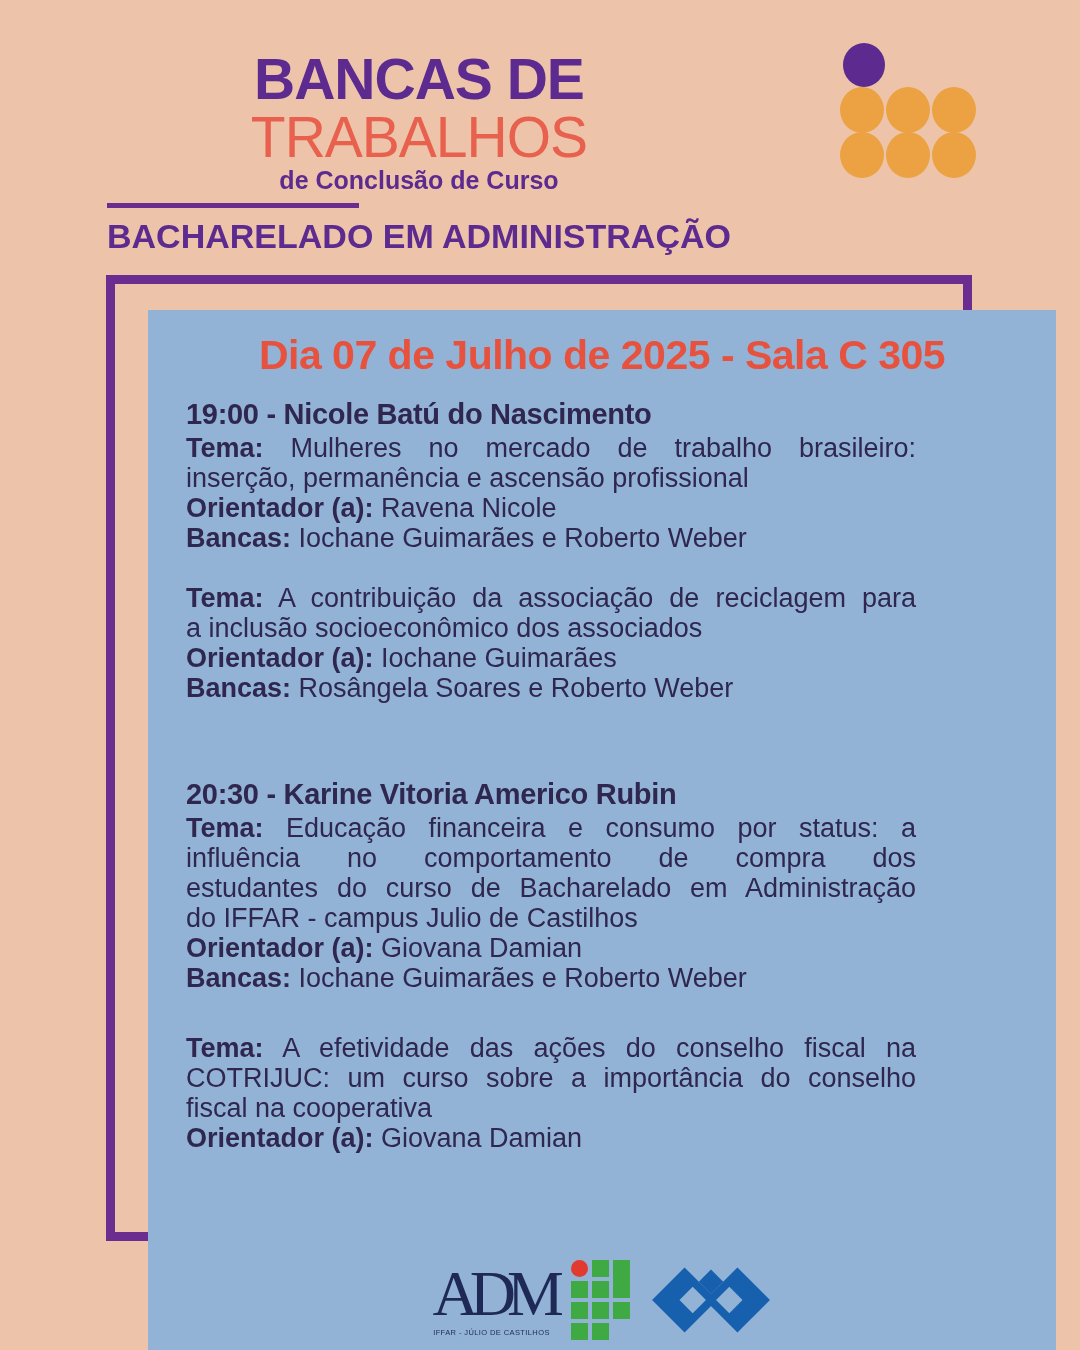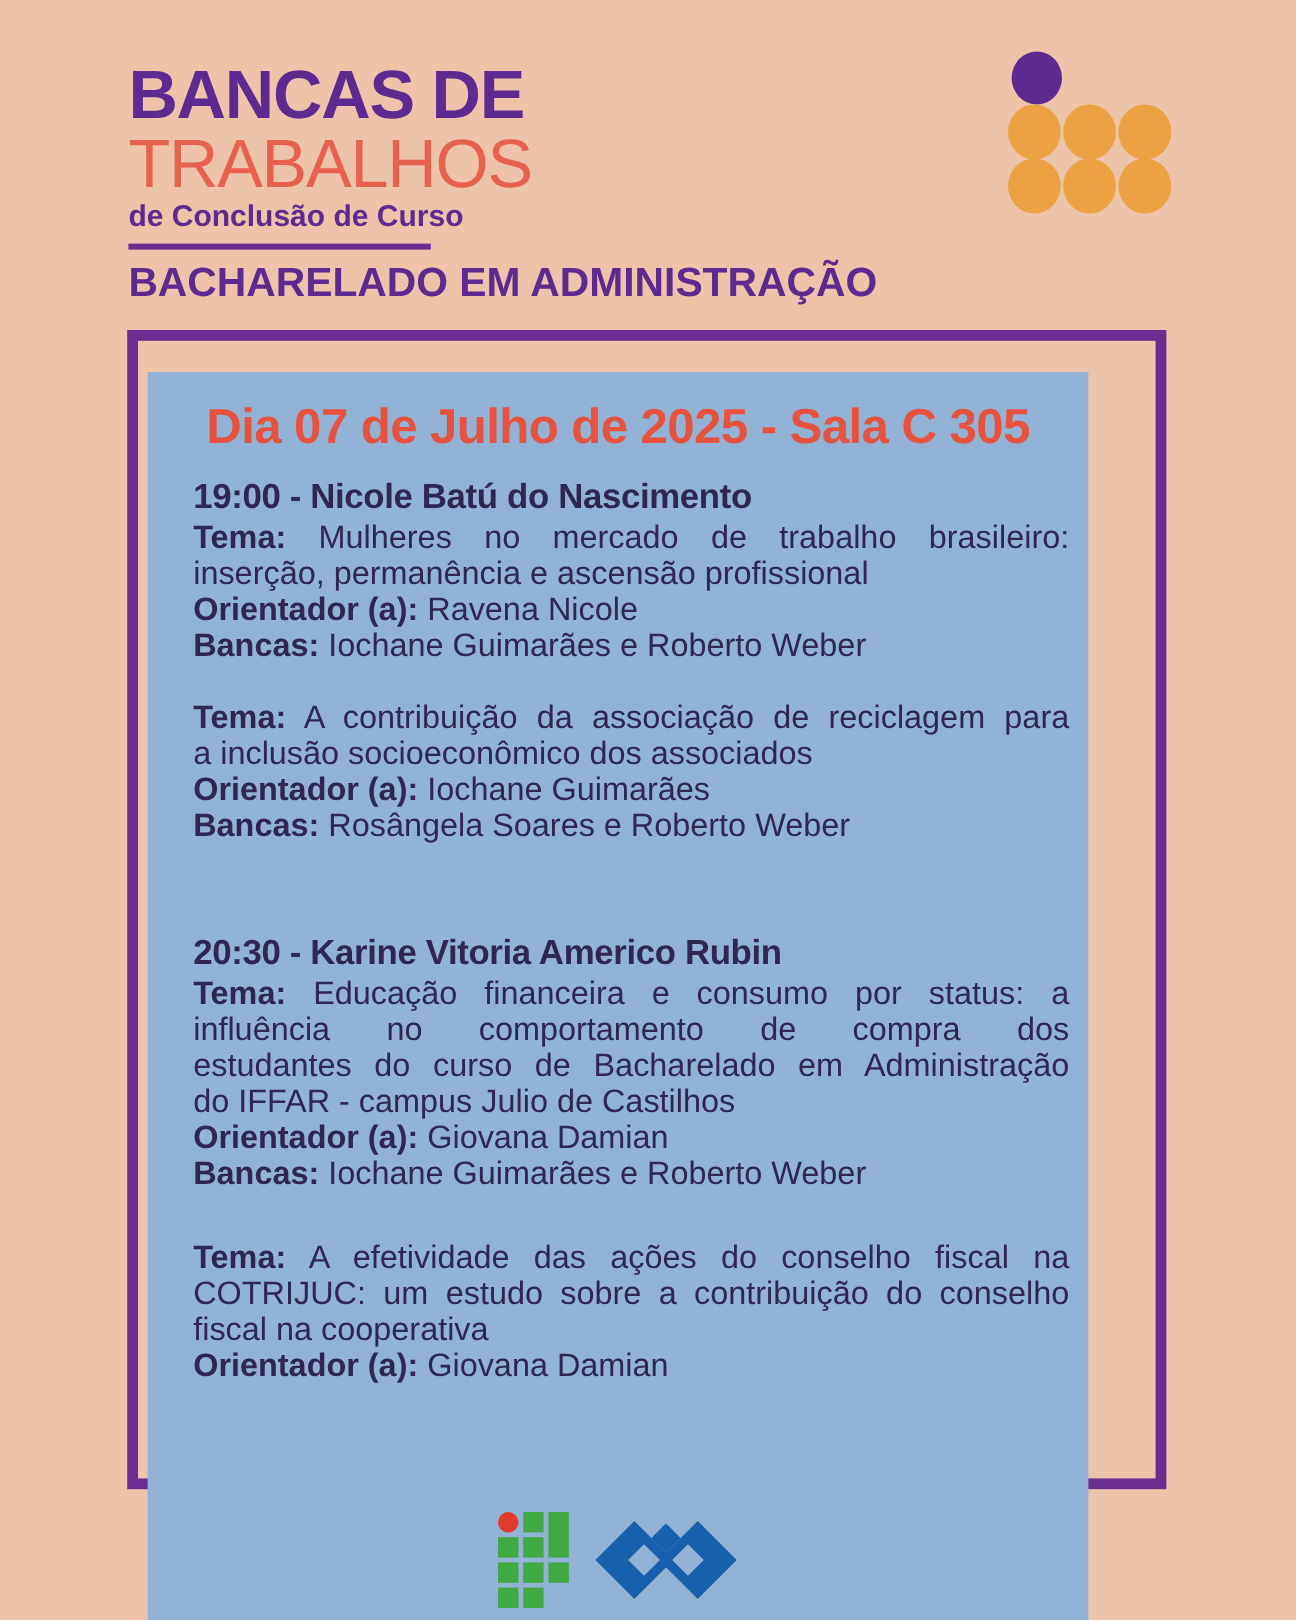--- a/index.html
+++ b/index.html
@@ -4,21 +4,21 @@
 <style>
   html,body { margin:0; padding:0; }
   body {
     width:1080px; height:1350px;
     position:relative;
     background:#edc4a9;
     font-family:"Liberation Sans", sans-serif;
     overflow:hidden;
   }
   
-  .header { position:absolute; left:107px; top:50px; }
+  .header { position:absolute; left:107px; top:50px;text-align:center; }
   .title-line1 {
     font-size:57px; line-height:58px; font-weight:800;
     color:#5d2b8f; letter-spacing:-1px;
   }
   .title-line2 {
     font-size:57px; line-height:58px; font-weight:400;
     color:#e8604e; letter-spacing:-1px;
   }
   .subtitle {
     font-size:25px; font-weight:700; color:#5d2b8f; margin-top:0;
@@ -39,21 +39,21 @@
     display:grid; grid-template-columns:repeat(3,44px); grid-auto-rows:45px;
     column-gap:2px; row-gap:0;
   }
   .dots-grid span { width:44px; height:46px; border-radius:50%; background:#eca243; }
   
   .frame {
     position:absolute; left:106px; top:275px; width:866px; height:966px;
     border:9px solid #6b2d90; box-sizing:border-box;
   }
   .card {
-    position:absolute; left:123px; top:310px; width:784px; height:1040px;
+    position:absolute; left:148px; top:310px; width:908px; height:1040px;
     background:#92b3d5; color:#2f2750;
   }
   .date-title {
     position:absolute; left:0; top:22px; width:100%;
     text-align:center; font-size:41px; font-weight:700;
     color:#e7523e; letter-spacing:-0.5px;
   }
   
   .entry { position:absolute; left:38px; width:730px; }
   .entry h3 {
@@ -139,27 +139,31 @@
     <p class="jline"><b>Tema:</b> <span>Educação financeira e consumo por status: a</span></p>
     <p class="jline"><span>influência no comportamento de compra dos</span></p>
     <p class="jline"><span>estudantes do curso de Bacharelado em Administração</span></p>
     <p class="jline natural"><span>do IFFAR - campus Julio de Castilhos</span></p>
     <p class="plain"><b>Orientador (a):</b> <span>Giovana Damian</span></p>
     <p class="plain"><b>Bancas:</b> <span>Iochane Guimarães e Roberto Weber</span></p>
   </section>
 
   <section class="entry" style="top:723px">
     <p class="jline"><b>Tema:</b> <span>A efetividade das ações do conselho fiscal na</span></p>
-    <p class="jline"><span>COTRIJUC: um estudo sobre a contribuição do conselho</span></p>
+    <p class="jline"><span>COTRIJUC: um curso sobre a importância do conselho</span></p>
     <p class="jline natural"><span>fiscal na cooperativa</span></p>
     <p class="plain"><b>Orientador (a):</b> <span>Giovana Damian</span></p>
   </section>
 
   <div class="footer">
 
+    <div class="adm-logo">
+      <div class="adm-letters">ADM</div>
+      <div class="adm-caption">IFFAR - JÚLIO DE CASTILHOS</div>
+    </div>
 
     <div class="if-logo">
       <div class="if-mark">
         <span class="red" style="grid-column:1;grid-row:1"></span>
         <span class="sq" style="grid-column:2;grid-row:1"></span>
         <span class="tall"></span>
         <span class="sq" style="grid-column:1;grid-row:2"></span>
         <span class="sq" style="grid-column:2;grid-row:2"></span>
         <span class="sq" style="grid-column:1;grid-row:3"></span>
         <span class="sq" style="grid-column:2;grid-row:3"></span>

